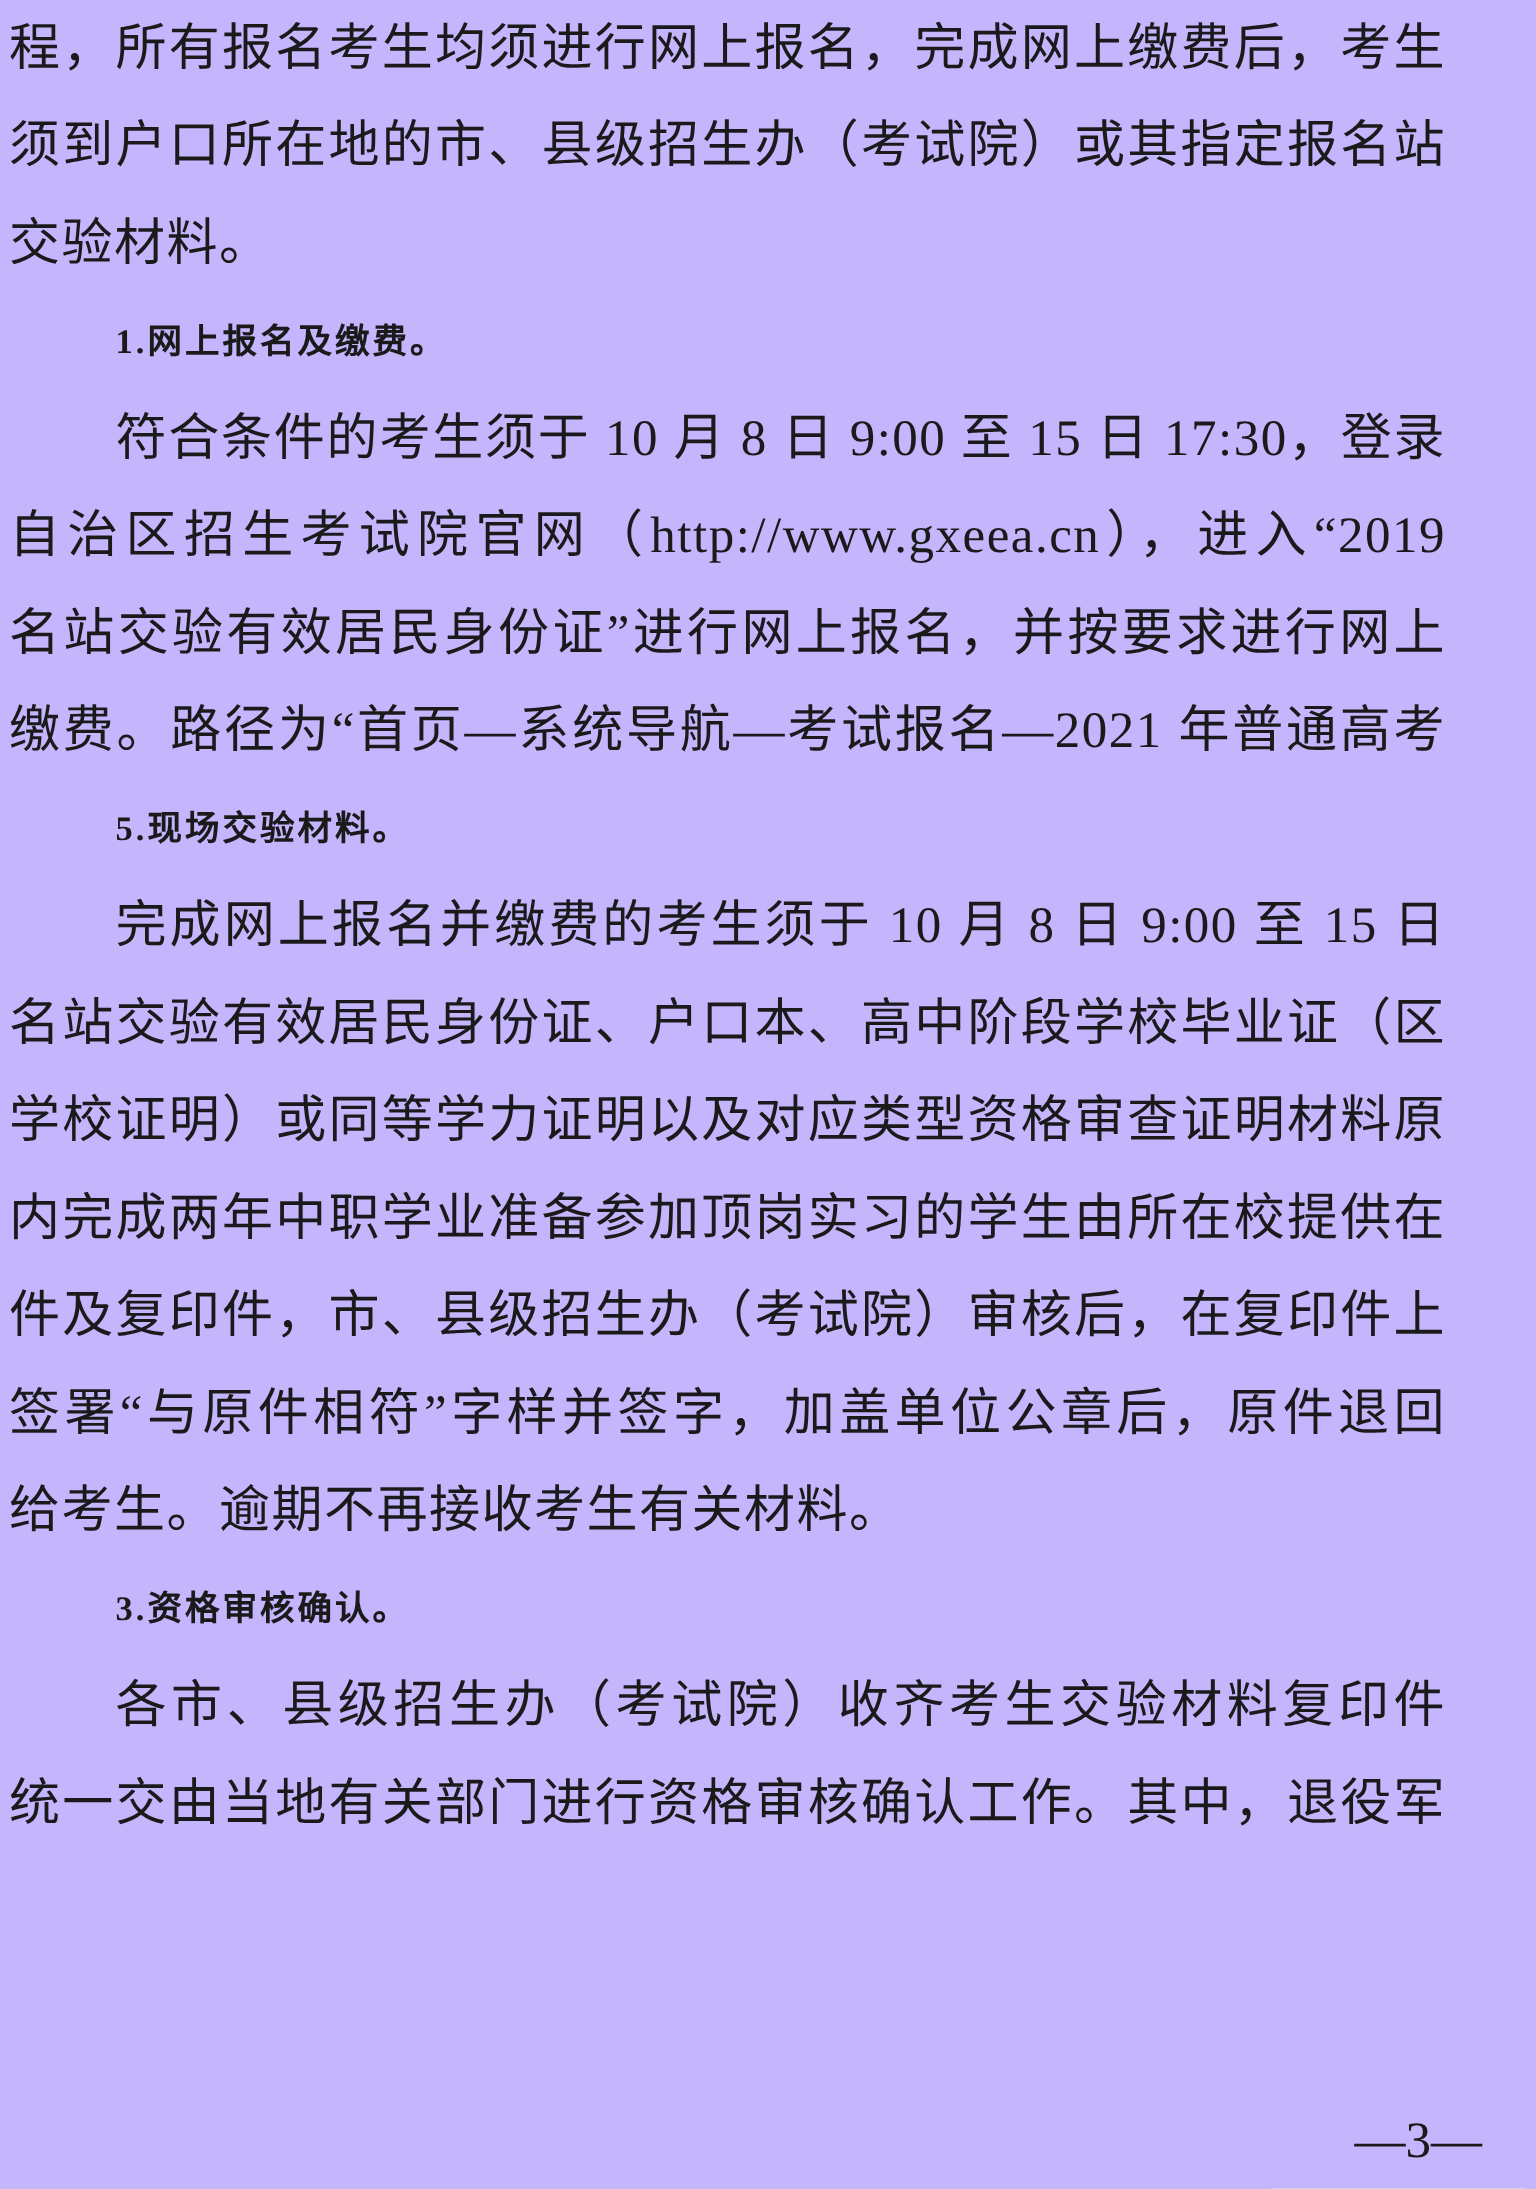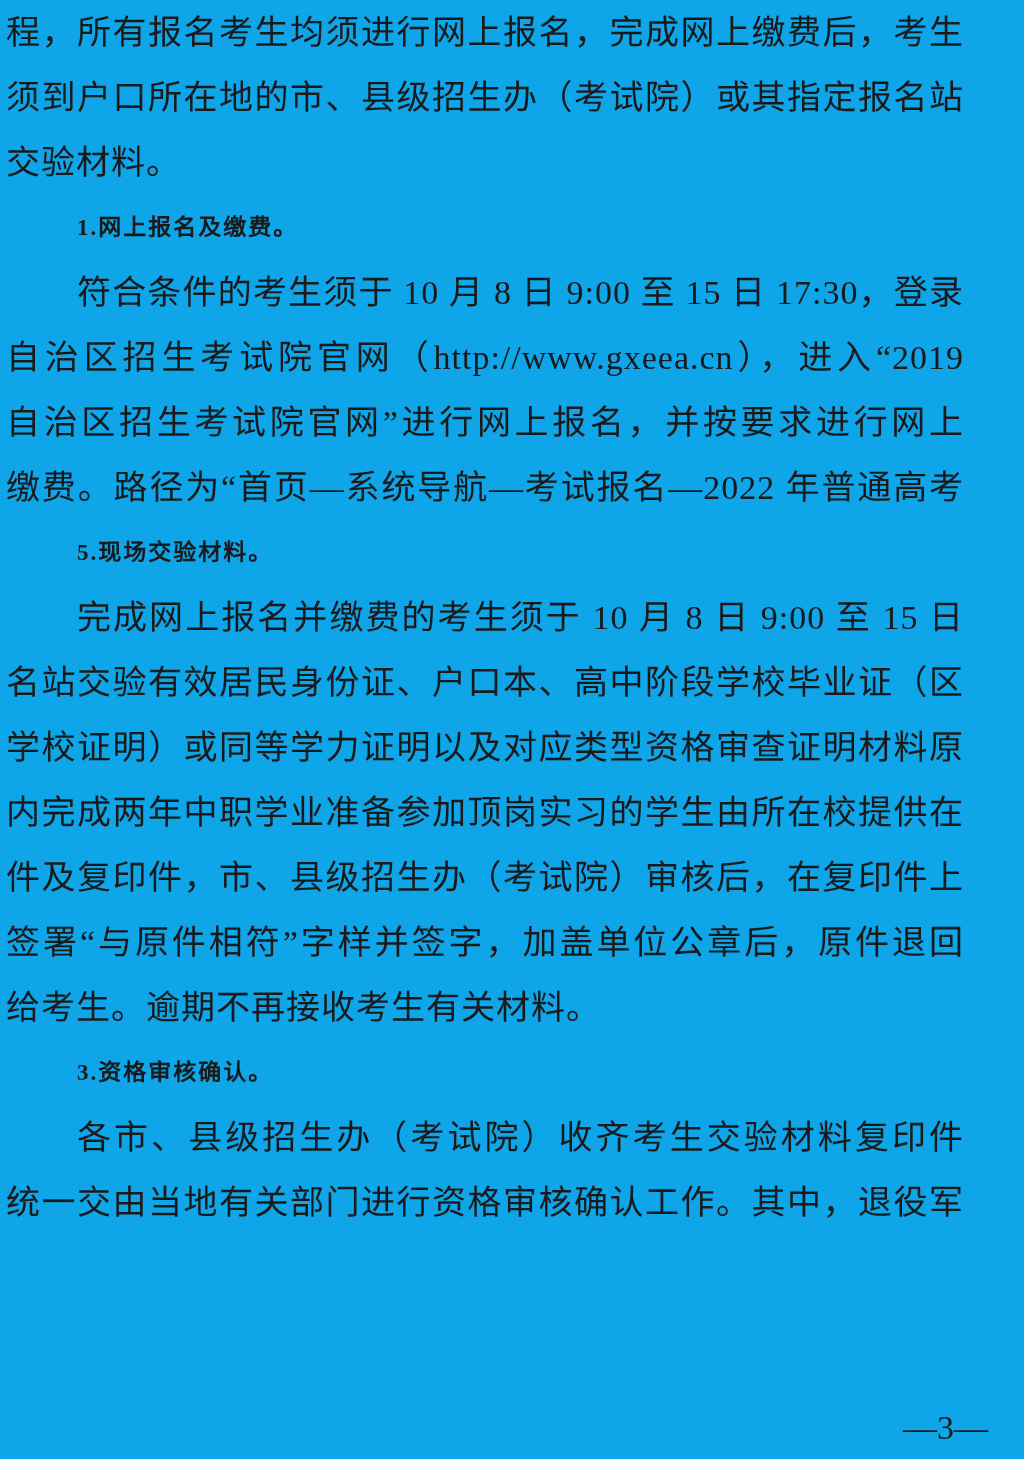--- a/index.html
+++ b/index.html
@@ -5,21 +5,21 @@
   html, body {
     margin: 0;
     padding: 0;
     background: #e8e8e8;
   }
   .page {
     position: relative;
     width: 1024px;
     height: 1459px;
     margin: 0 auto;
-    background: #0ea5e9;
+    background: #c4b5fd;
     overflow: hidden;
     font-family: "Liberation Serif", "DejaVu Serif", serif;
     color: #1a1a1a;
   }
   .doc-body {
     position: absolute;
     left: 6px;
     top: 0;
     width: 958px;
   }
@@ -66,22 +66,22 @@
         <div class="line fill">程，所有报名考生均须进行网上报名，完成网上缴费后，考生</div>
         <div class="line fill">须到户口所在地的市、县级招生办（考试院）或其指定报名站</div>
         <div class="line">交验材料。</div>
       </div>
       <div class="para">
         <div class="line heading indent">1.网上报名及缴费。</div>
       </div>
       <div class="para">
         <div class="line indent fill">符合条件的考生须于 10 月 8 日 9:00 至 15 日 17:30，登录</div>
         <div class="line fill">自治区招生考试院官网（http://www.gxeea.cn），进入“2019</div>
-        <div class="line fill">自治区招生考试院官网”进行网上报名，并按要求进行网上</div>
-        <div class="line fill">缴费。路径为“首页—系统导航—考试报名—2022 年普通高考</div>
+        <div class="line fill">名站交验有效居民身份证”进行网上报名，并按要求进行网上</div>
+        <div class="line fill">缴费。路径为“首页—系统导航—考试报名—2021 年普通高考</div>
       </div>
       <div class="para">
         <div class="line heading indent">5.现场交验材料。</div>
       </div>
       <div class="para">
         <div class="line indent fill">完成网上报名并缴费的考生须于 10 月 8 日 9:00 至 15 日</div>
         <div class="line fill">名站交验有效居民身份证、户口本、高中阶段学校毕业证（区</div>
         <div class="line fill">学校证明）或同等学力证明以及对应类型资格审查证明材料原</div>
         <div class="line fill">内完成两年中职学业准备参加顶岗实习的学生由所在校提供在</div>
         <div class="line fill">件及复印件，市、县级招生办（考试院）审核后，在复印件上</div>

